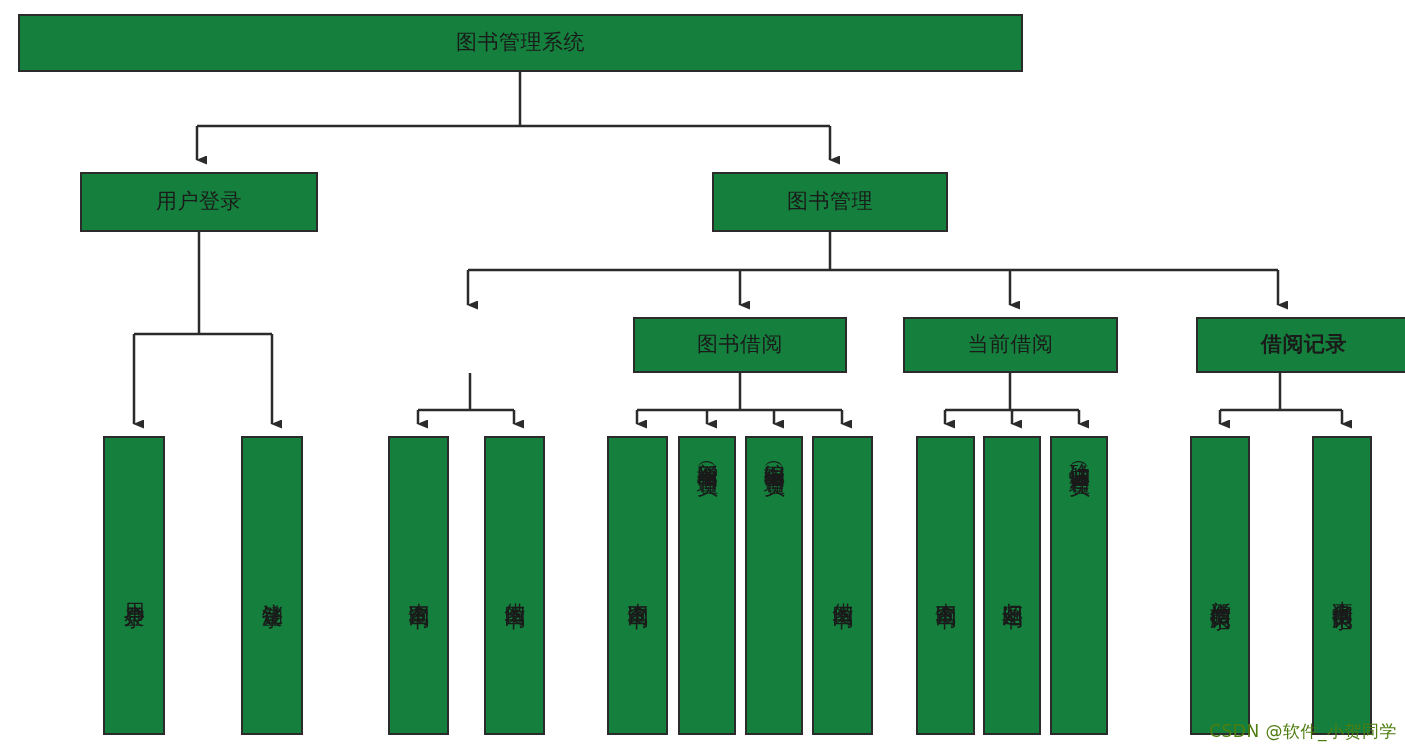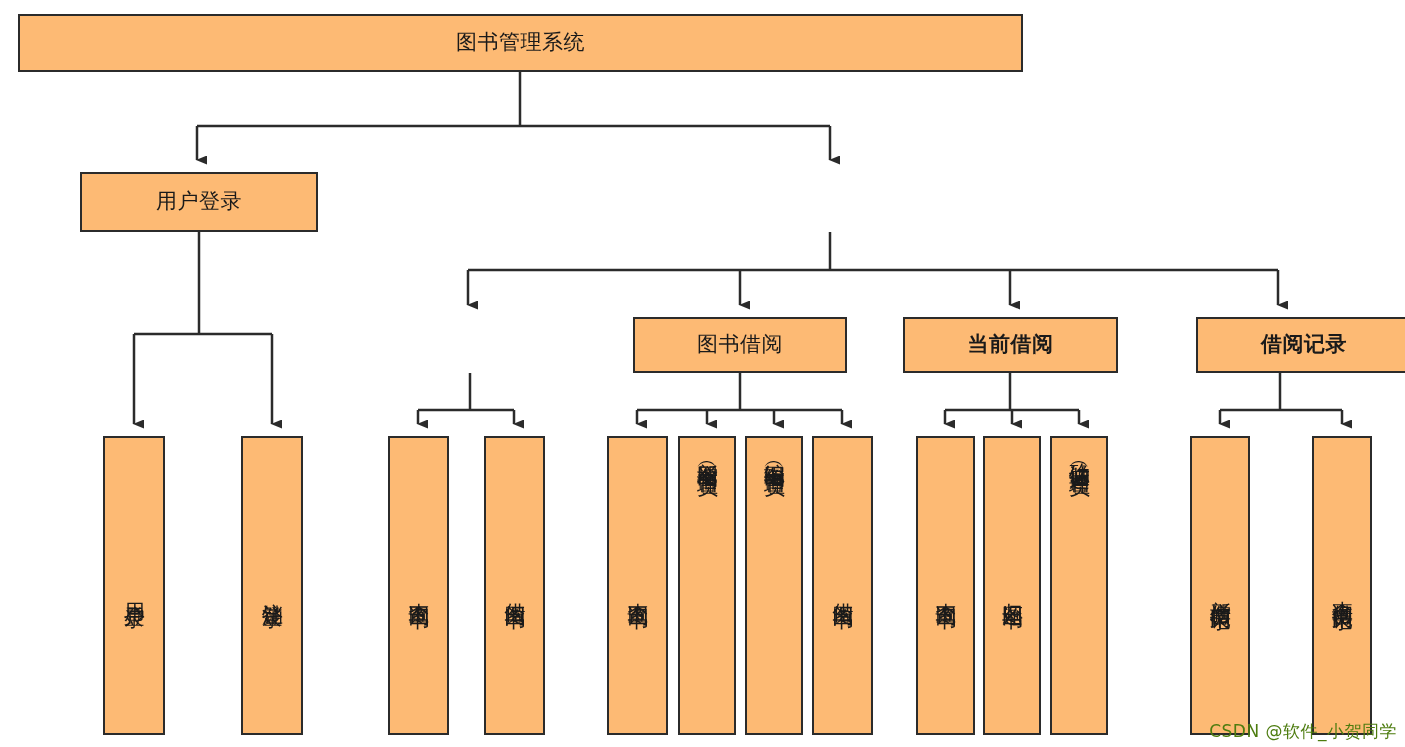--- a/index.html
+++ b/index.html
@@ -21,21 +21,21 @@
     position: absolute;
     top: 0;
     left: 0;
     width: 1405px;
     height: 747px;
   }
   .node-box {
     position: absolute;
     box-sizing: border-box;
     border: 2.5px solid #2b2b2b;
-    background: #fdba74;
+    background: #15803d;
     display: flex;
     align-items: center;
     justify-content: center;
     color: #1a1a1a;
   }
   .node-label-h {
     font-size: 21px;
     line-height: 1.2;
     letter-spacing: 0.5px;
     white-space: nowrap;
@@ -124,25 +124,28 @@
     </g>
   </svg>
 
   <div class="node-box" style="left:18px; top:14px; width:1005px; height:58px;">
     <span class="node-label-h">图书管理系统</span>
   </div>
 
   <div class="node-box" style="left:80px; top:172px; width:238px; height:60px;">
     <span class="node-label-h">用户登录</span>
   </div>
+  <div class="node-box" style="left:712px; top:172px; width:236px; height:60px;">
+    <span class="node-label-h">图书管理</span>
+  </div>
 
   <div class="node-box" style="left:633px; top:317px; width:214px; height:56px;">
     <span class="node-label-h">图书借阅</span>
   </div>
-  <div class="node-box" style="left:903px; top:317px; width:215px; height:56px;font-weight:bold;">
+  <div class="node-box" style="left:903px; top:317px; width:215px; height:56px;">
     <span class="node-label-h">当前借阅</span>
   </div>
   <div class="node-box" style="left:1196px; top:317px; width:216px; height:56px;font-weight:bold;">
     <span class="node-label-h">借阅记录</span>
   </div>
 
   <div class="node-box leaf centered" style="left:103px; top:436px; width:62px; height:299px;">
     <span class="node-label-v">用户登录</span>
   </div>
   <div class="node-box leaf centered" style="left:241px; top:436px; width:62px; height:299px;">

